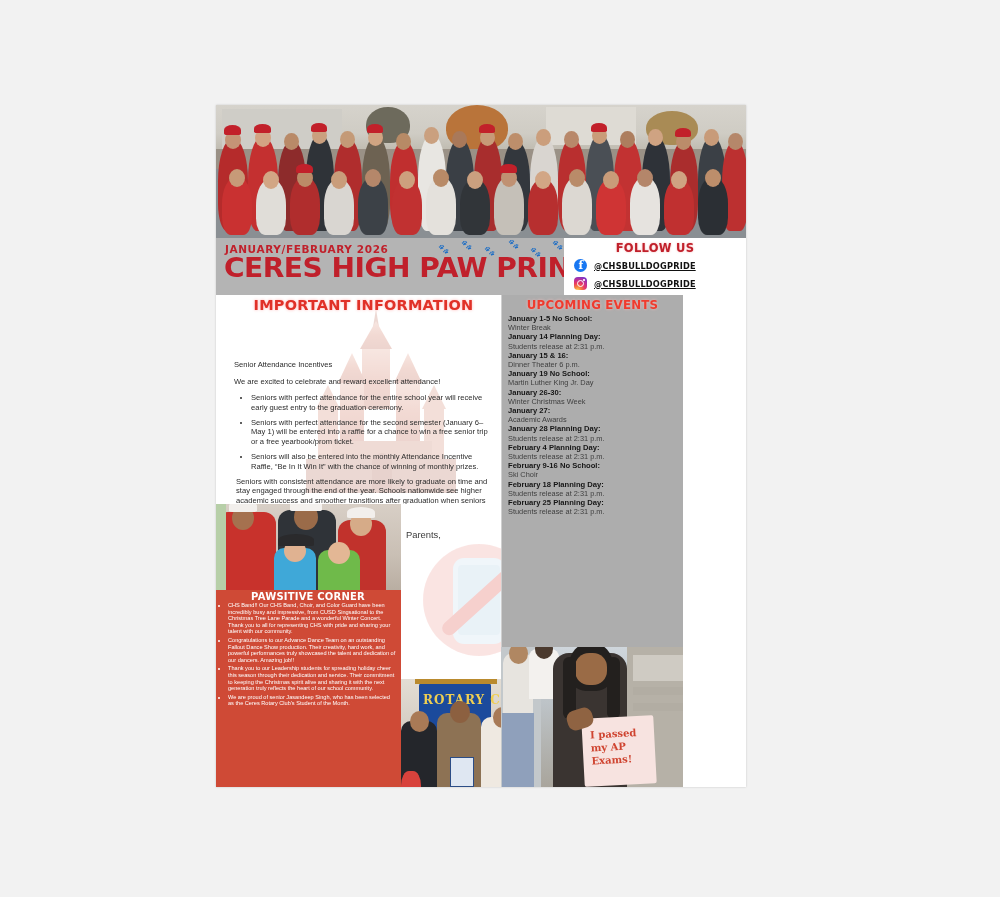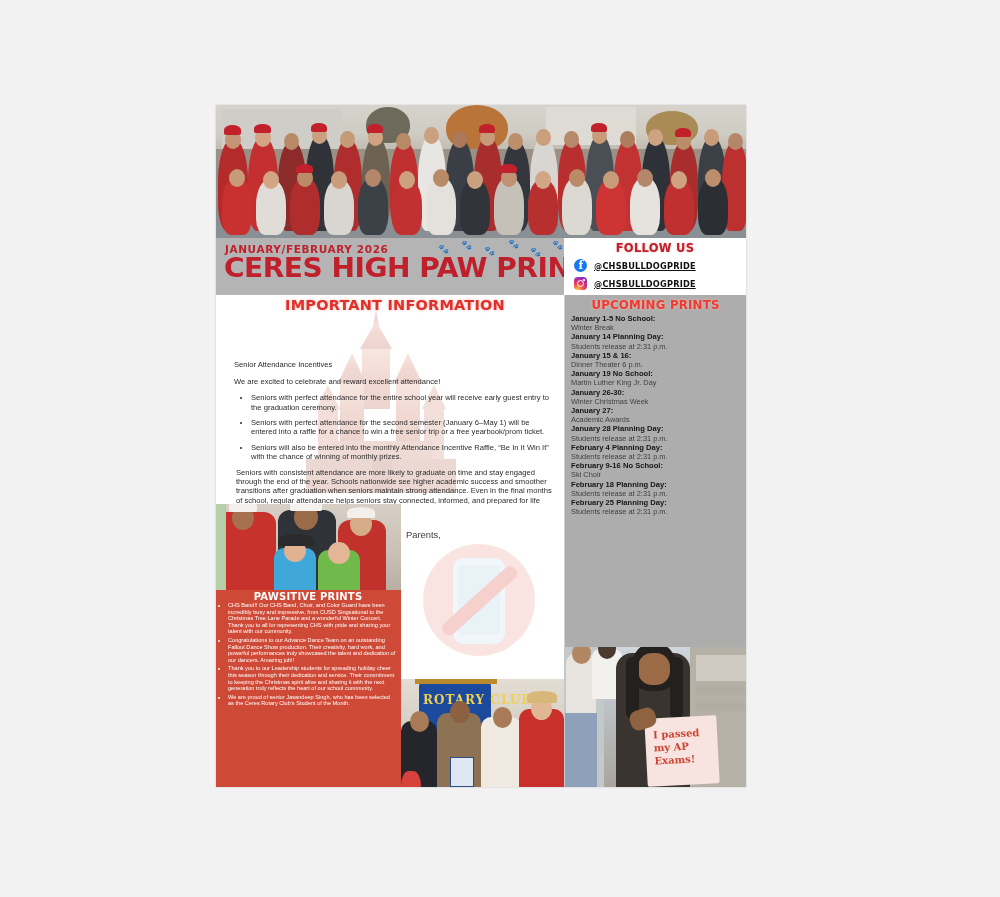--- a/index.html
+++ b/index.html
@@ -50,21 +50,21 @@
   .fb::after{content:"f";position:absolute;left:4.6px;top:-0.5px;color:#fff;font-size:11px;
     font-weight:bold;font-family:"DejaVu Serif",serif;}
   .ig{width:13px;height:13px;border-radius:4px;flex:none;position:relative;
     background:radial-gradient(circle at 28% 102%,#fdd55a 0%,#f5803e 22%,#e83a62 45%,#c62f90 62%,#7a35c9 88%);}
   .ig::before{content:"";position:absolute;left:3px;top:3px;width:7px;height:7px;border-radius:50%;
     border:1.4px solid #fff;box-sizing:border-box;}
   .ig::after{content:"";position:absolute;right:2px;top:2px;width:1.6px;height:1.6px;border-radius:50%;background:#fff;}
 
   
   .body{display:flex;height:492px;}
-  .leftcol{width:348px;position:relative;background:#fff;}
+  .leftcol{width:285px;position:relative;background:#fff;}
   .rightcol{width:182px;background:#adadad;position:relative;overflow:hidden;}
 
   
   .info{position:relative;padding:2px 8px 0 18px;height:209px;box-sizing:border-box;overflow:hidden;}
   .wm{position:absolute;left:60px;top:6px;width:210px;height:200px;opacity:.33;pointer-events:none;}
   .info h2{margin:0 0 2px 0;text-align:center;font-size:14.5px;font-weight:bold;color:#e03128;
     letter-spacing:.2px;font-family:"DejaVu Sans", sans-serif;
     text-shadow:0 0 3px rgba(255,170,170,.9);position:relative;}
   .info p{margin:0 0 6px 0;font-size:7.6px;line-height:9.6px;color:#2b2b2b;position:relative;}
   .info ul{margin:0 0 4px 0;padding-left:17px;position:relative;}
@@ -273,21 +273,21 @@
             <div style="position:absolute;left:131px;top:3px;width:28px;height:11px;border-radius:50% 50% 10% 10%;background:#f2efec;"></div>
             <div style="position:absolute;left:58px;top:44px;width:42px;height:42px;background:#3fa8d8;border-radius:10px 10px 0 0;"></div>
             <div style="position:absolute;left:68px;top:36px;width:22px;height:22px;border-radius:50%;background:#e0b291;"></div>
             <div style="position:absolute;left:62px;top:30px;width:36px;height:12px;border-radius:50% 50% 8% 8%;background:#2a2a2c;"></div>
             <div style="position:absolute;left:102px;top:46px;width:42px;height:40px;background:#6fba4a;border-radius:10px 10px 0 0;"></div>
             <div style="position:absolute;left:112px;top:38px;width:22px;height:22px;border-radius:50%;background:#e3b795;"></div>
             <div style="position:absolute;left:0;top:0;width:10px;height:86px;background:#b7cfa8;"></div>
           </div>
 
           <section class="paws">
-            <h3>PAWSITIVE PRINTS</h3>
+            <h3>PAWSITIVE CORNER</h3>
             <ul>
               <li>CHS Band!! Our CHS Band, Choir, and Color Guard have been incredibly busy and impressive, from CUSD Singsational to the Christmas Tree Lane Parade and a wonderful Winter Concert. Thank you to all for representing CHS with pride and sharing your talent with our community.</li>
               <li>Congratulations to our Advance Dance Team on an outstanding Fallout Dance Show production. Their creativity, hard work, and powerful performances truly showcased the talent and dedication of our dancers.  Amazing job!!</li>
               <li>Thank you to our Leadership students for spreading holiday cheer this season through their dedication and service. Their commitment to keeping the Christmas spirit alive and sharing it with the next generation truly reflects the heart of our school community.</li>
               <li>We are proud of senior Jasandeep Singh, who has been selected as the Ceres Rotary Club's Student of the Month.</li>
             </ul>
           </section>
         </div>
 
         <div class="parcol">
@@ -319,21 +319,21 @@
             <div style="position:absolute;left:126px;top:12px;width:30px;height:12px;border-radius:45% 45% 10% 10%;background:#d8b879;"></div>
             <div style="position:absolute;left:0px;top:92px;width:20px;height:36px;background:#d8423c;border-radius:40% 40% 0 0;"></div>
           </div>
         </div>
       </div>
     </div>
 
     <div class="rightcol">
       <div class="divider"></div>
       <section class="events">
-        <h3>UPCOMING PRINTS</h3>
+        <h3>UPCOMING EVENTS</h3>
         <div>
           <div class="ev-t">January 1-5 No School:</div>
           <div class="ev-d">Winter Break</div>
         </div>
         <div>
           <div class="ev-t">January 14 Planning Day:</div>
           <div class="ev-d">Students release at 2:31 p.m.</div>
         </div>
         <div>
           <div class="ev-t">January 15 &amp; 16:</div>

